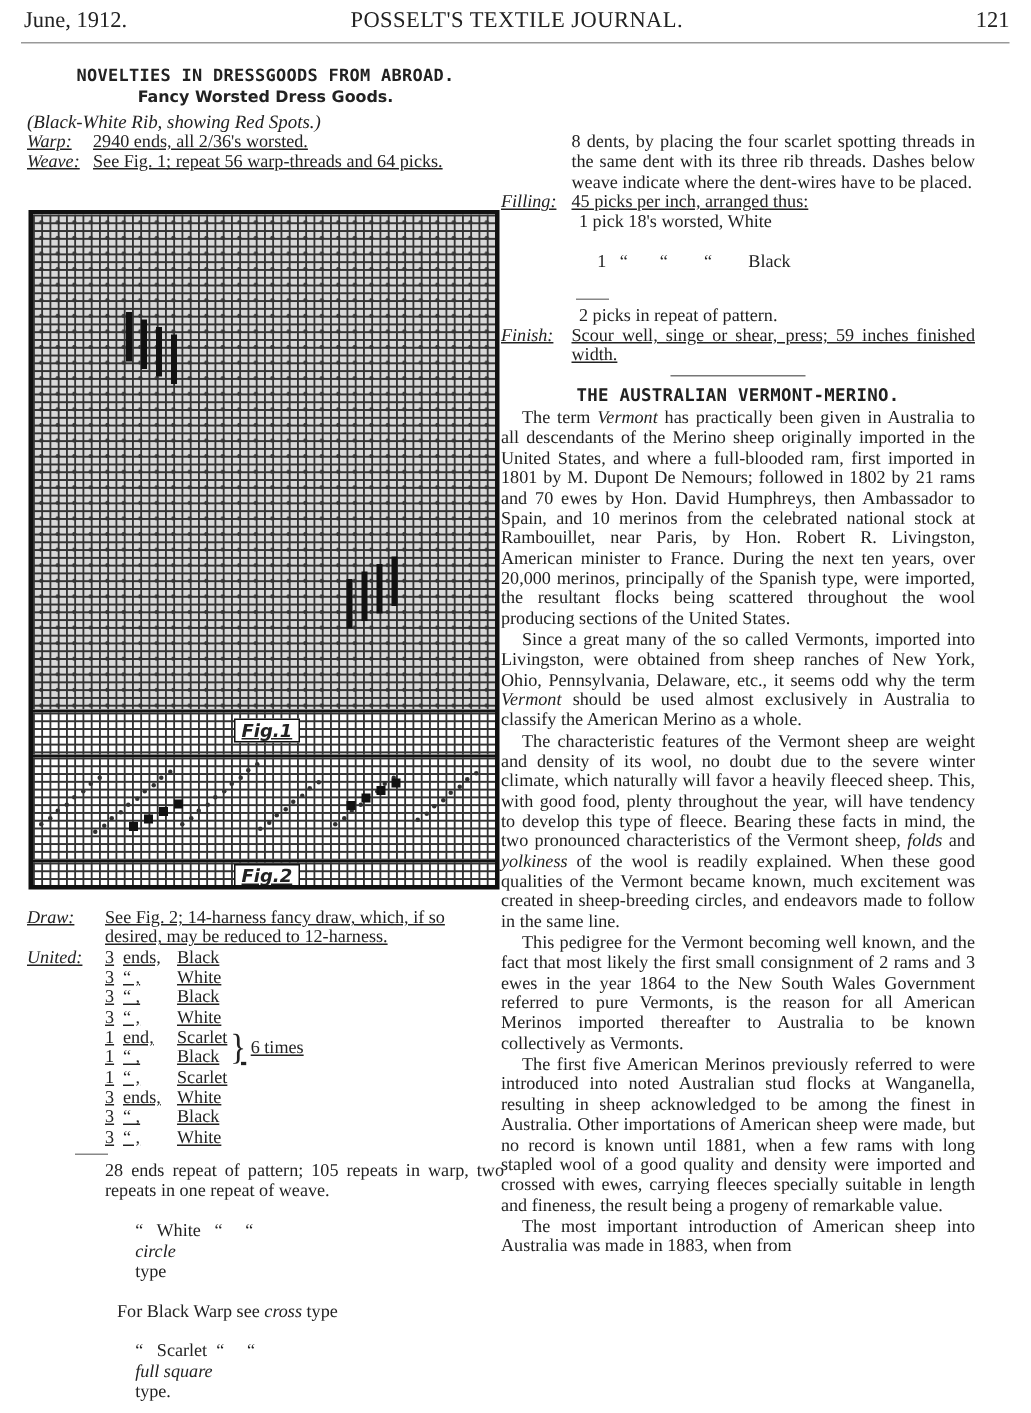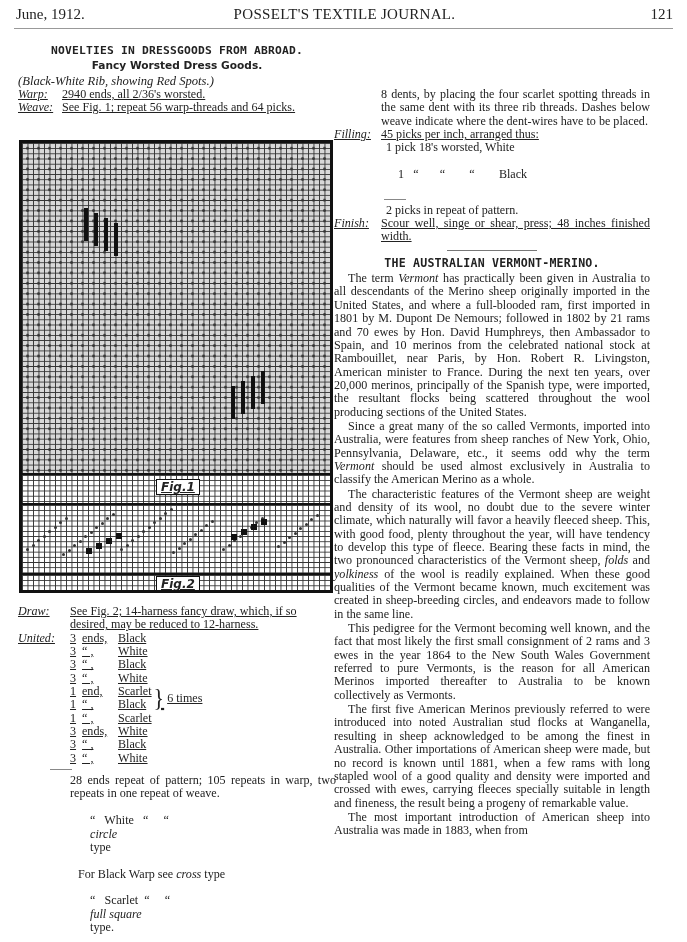--- a/index.html
+++ b/index.html
@@ -260,29 +260,29 @@
     <span class="val">45 picks per inch, arranged thus:</span>
   </div>
   <div style="padding-left:52px">1 pick 18's worsted, White</div>
   <div style="padding-left:52px;white-space:pre">
     <span>1</span>   <span>“       “        “</span>        <span>Black</span>
   </div>
   <div class="sep" style="margin-left:50px"></div>
   <div style="padding-left:52px">2 picks in repeat of pattern.</div>
   <div class="spec">
     <span class="lbl" style="width:47px">Finish:</span>
-    <span class="val just">Scour well, singe or shear, press; 48 inches finished width.</span>
+    <span class="val just">Scour well, singe or shear, press; 59 inches finished width.</span>
   </div>
   <div class="sep-long"></div>
   <div class="title" style="font-size:11.6px">THE AUSTRALIAN VERMONT-MERINO.</div>
   <p class="para" style="margin:2px 0 0">
     <span>The term </span><i>Vermont</i><span> has practically been given in Australia to all descendants of the Merino sheep originally imported in the United States, and where a full-blooded ram, first imported in 1801 by M. Dupont De Nemours; followed in 1802 by 21 rams and 70 ewes by Hon. David Humphreys, then Ambassador to Spain, and 10 merinos from the celebrated national stock at Rambouillet, near Paris, by Hon. Robert R. Livingston, American minister to France. During the next ten years, over 20,000 merinos, principally of the Spanish type, were imported, the resultant flocks being scattered throughout the wool producing sections of the United States.</span>
   </p>
   <p class="para" style="margin:1px 0 0">
-    <span>Since a great many of the so called Vermonts, imported into Australia, were features from sheep ranches of New York, Ohio, Pennsylvania, Delaware, etc., it seems odd why the term </span><i>Vermont</i><span> should be used almost exclusively in Australia to classify the American Merino as a whole.</span>
+    <span>Since a great many of the so called Vermonts, imported into Livingston, were obtained from sheep ranches of New York, Ohio, Pennsylvania, Delaware, etc., it seems odd why the term </span><i>Vermont</i><span> should be used almost exclusively in Australia to classify the American Merino as a whole.</span>
   </p>
   <p class="para" style="margin:1px 0 0">
     <span>The characteristic features of the Vermont sheep are weight and density of its wool, no doubt due to the severe winter climate, which naturally will favor a heavily fleeced sheep.  This, with good food, plenty throughout the year, will have tendency to develop this type of fleece.  Bearing these facts in mind, the two pronounced characteristics of the Vermont sheep, </span><i>folds</i><span> and </span><i>yolkiness</i><span> of the wool is readily explained. When these good qualities of the Vermont became known, much excitement was created in sheep-breeding circles, and endeavors made to follow in the same line.</span>
   </p>
   <p class="para" style="margin:1px 0 0">This pedigree for the Vermont becoming well known, and the fact that most likely the first small consignment of 2 rams and 3 ewes in the year 1864 to the New South Wales Government referred to pure Vermonts, is the reason for all American Merinos imported thereafter to Australia to be known collectively as Vermonts.</p>
   <p class="para" style="margin:1px 0 0">The first five American Merinos previously referred to were introduced into noted Australian stud flocks at Wanganella, resulting in sheep acknowledged to be among the finest in Australia.  Other importations of American sheep were made, but no record is known until 1881, when a few rams with long stapled wool of a good quality and density were imported and crossed with ewes, carrying fleeces specially suitable in length and fineness, the result being a progeny of remarkable value.</p>
   <p class="para" style="margin:1px 0 0">The most important introduction of American sheep into Australia was made in 1883, when from</p>
 </div>
 
 </body></html>

